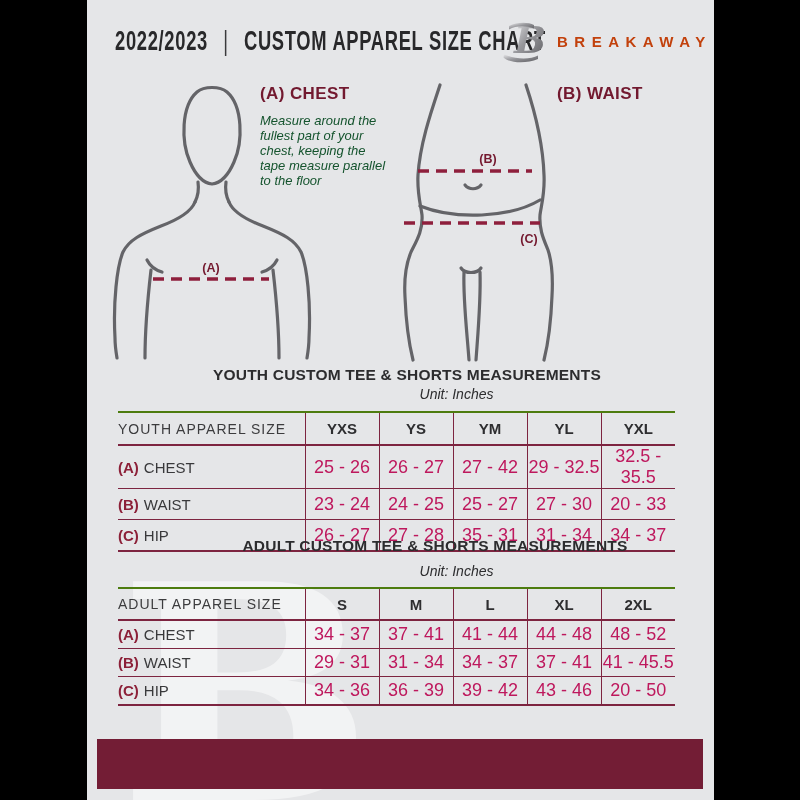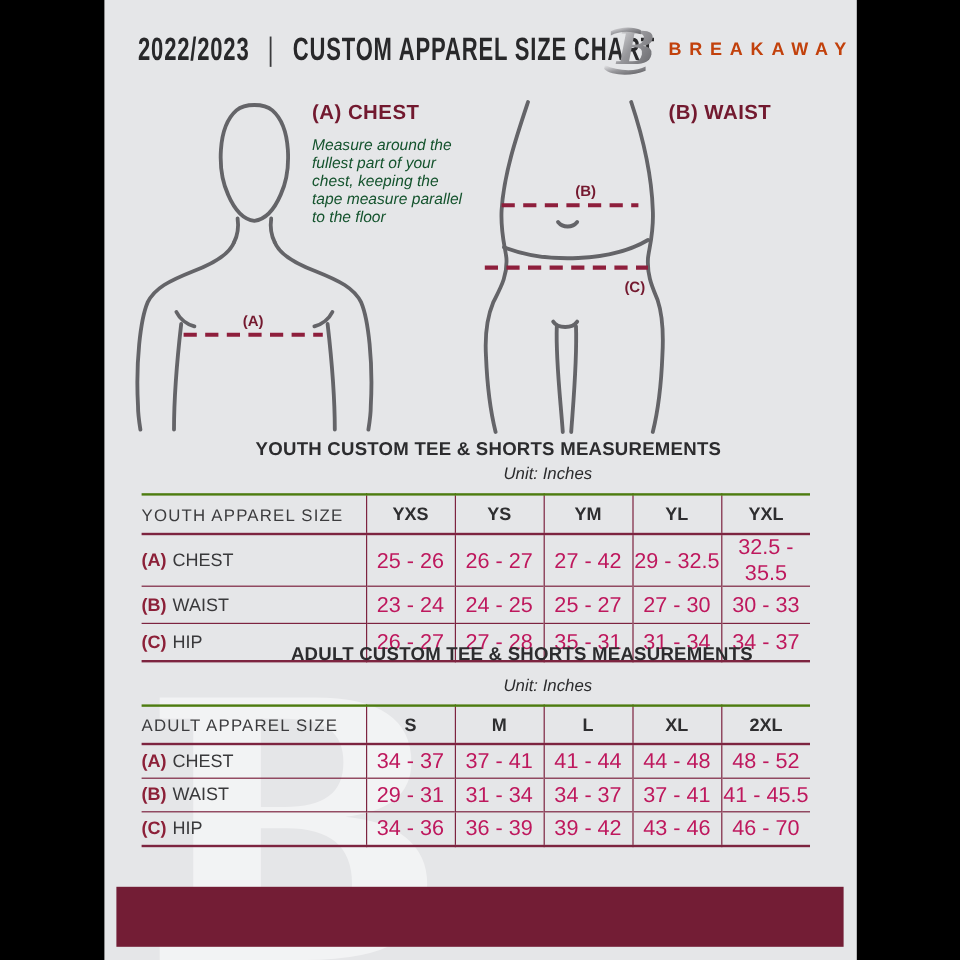--- a/index.html
+++ b/index.html
@@ -177,21 +177,21 @@
           <td class="cell-val">27 - 42</td>
           <td class="cell-val">29 - 32.5</td>
           <td class="cell-val">32.5 - 35.5</td>
         </tr>
         <tr>
           <td class="row-label"><span class="prefix">(B)</span><span>WAIST</span></td>
           <td class="cell-val">23 - 24</td>
           <td class="cell-val">24 - 25</td>
           <td class="cell-val">25 - 27</td>
           <td class="cell-val">27 - 30</td>
-          <td class="cell-val">30 - 33</td>
+          <td class="cell-val">20 - 33</td>
         </tr>
         <tr>
           <td class="row-label"><span class="prefix">(C)</span><span>HIP</span></td>
           <td class="cell-val">26 - 27</td>
           <td class="cell-val">27 - 28</td>
           <td class="cell-val">35 - 31</td>
           <td class="cell-val">31 - 34</td>
           <td class="cell-val">34 - 37</td>
         </tr>
       </tbody>
@@ -236,21 +236,21 @@
           <td class="cell-val">34 - 37</td>
           <td class="cell-val">37 - 41</td>
           <td class="cell-val">41 - 45.5</td>
         </tr>
         <tr>
           <td class="row-label"><span class="prefix">(C)</span><span>HIP</span></td>
           <td class="cell-val">34 - 36</td>
           <td class="cell-val">36 - 39</td>
           <td class="cell-val">39 - 42</td>
           <td class="cell-val">43 - 46</td>
-          <td class="cell-val">46 - 70</td>
+          <td class="cell-val">20 - 50</td>
         </tr>
       </tbody>
     </table>
   </div>
 
   <div class="footer-bar"></div>
 
 </div>
 
 </body></html>

